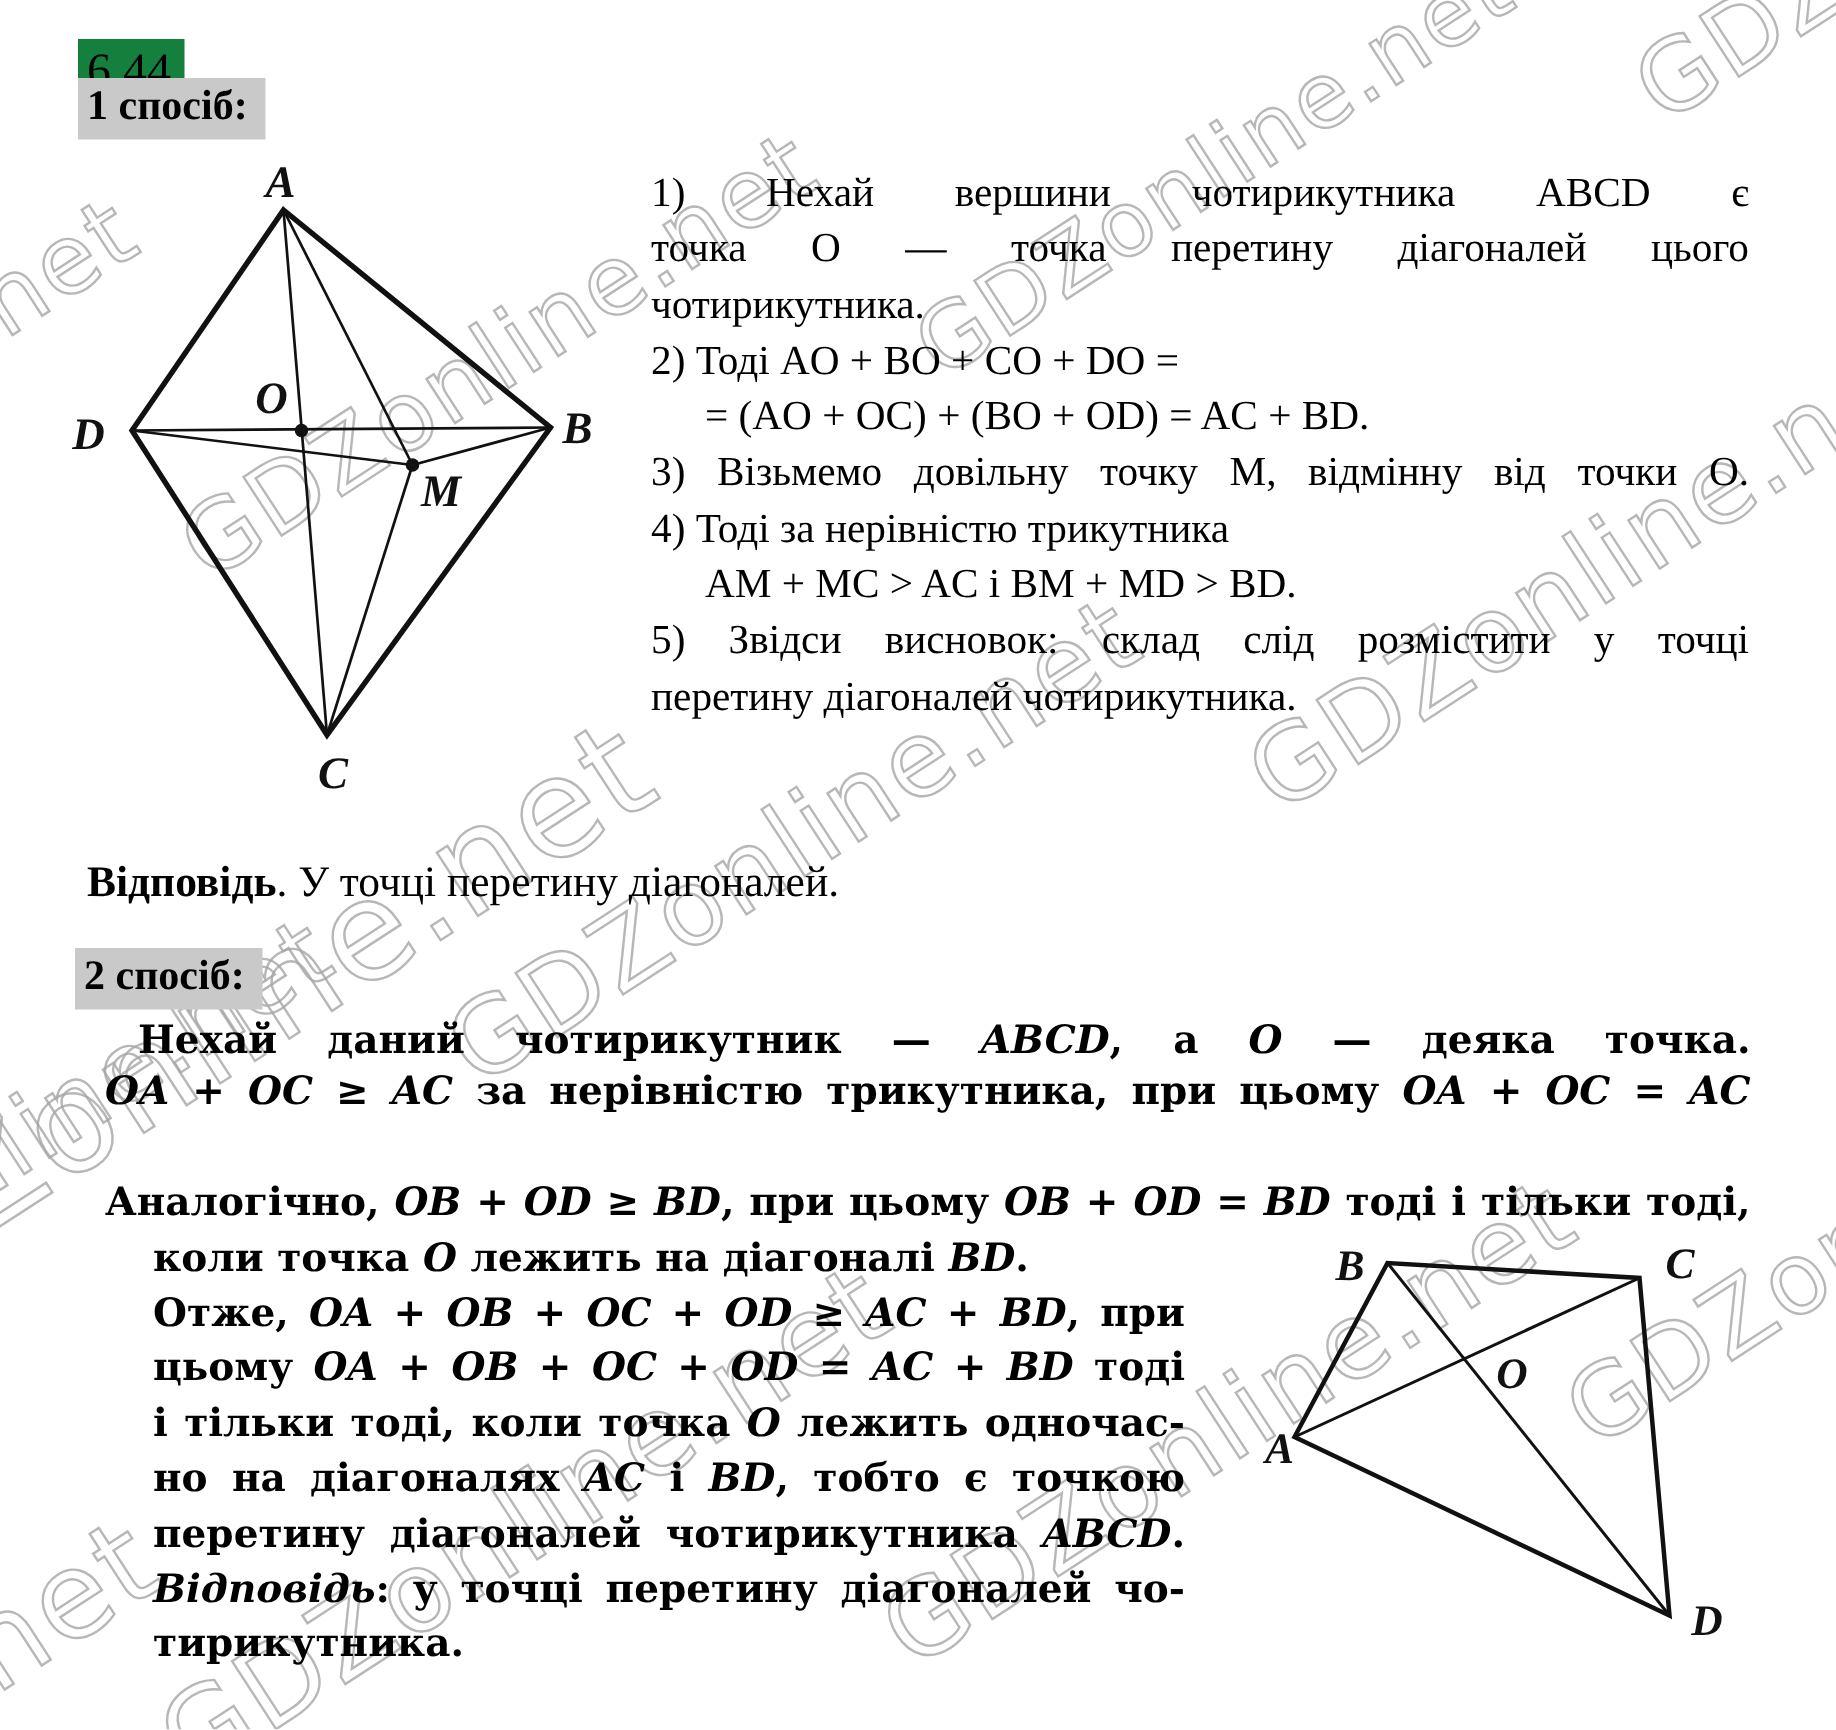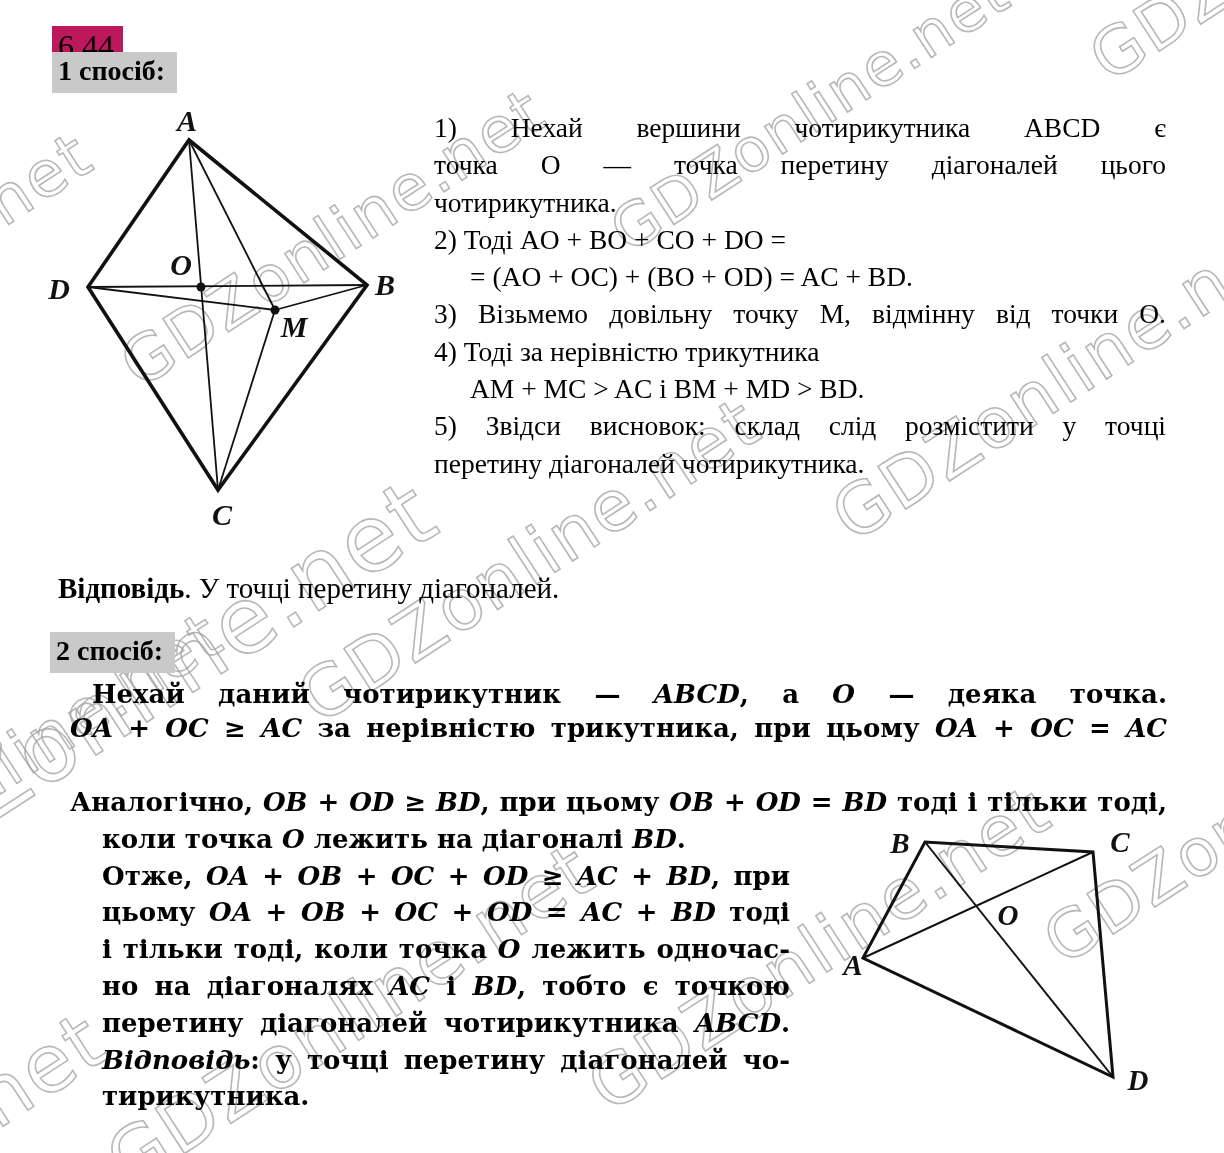--- a/index.html
+++ b/index.html
@@ -6,21 +6,21 @@
   .page{position:relative;width:1224px;height:1153px;background:#ffffff;overflow:hidden;
         font-family:"Liberation Serif", serif;color:#000;}
   
   .wm{position:absolute;white-space:nowrap;z-index:1;
       font-family:"DejaVu Sans", sans-serif;font-weight:400;letter-spacing:2px;
       color:transparent;-webkit-text-stroke:1.6px #a6a6a6;opacity:.8;
       transform:rotate(-33deg);transform-origin:0 100%;pointer-events:none;}
   @supports not ((-webkit-text-stroke:1px #000)){ .wm{color:#c4c4c4;} }
   
   .badge{position:absolute;z-index:2;display:inline-block;}
-  .num{left:52px;top:26px;font-size:32px;padding:2px 9px 4px 6px;background:#be185d;}
+  .num{left:52px;top:26px;font-size:32px;padding:2px 9px 4px 6px;background:#15803d;}
   .mh{font-size:28px;font-weight:bold;padding:3px 12px 6px 6px;background:#c9c9c9;}
   .h1{left:52px;top:52px;}
   .h2{left:50px;top:632px;}
   
   .col1{position:absolute;left:413px;top:109px;width:753px;z-index:2;
         font-size:27.5px;line-height:37.3px;}
   .col1 .l{height:37.3px;margin-left:21px;}
   .just{text-align:justify;text-align-last:justify;}
   .ind{padding-left:36px;}
   

